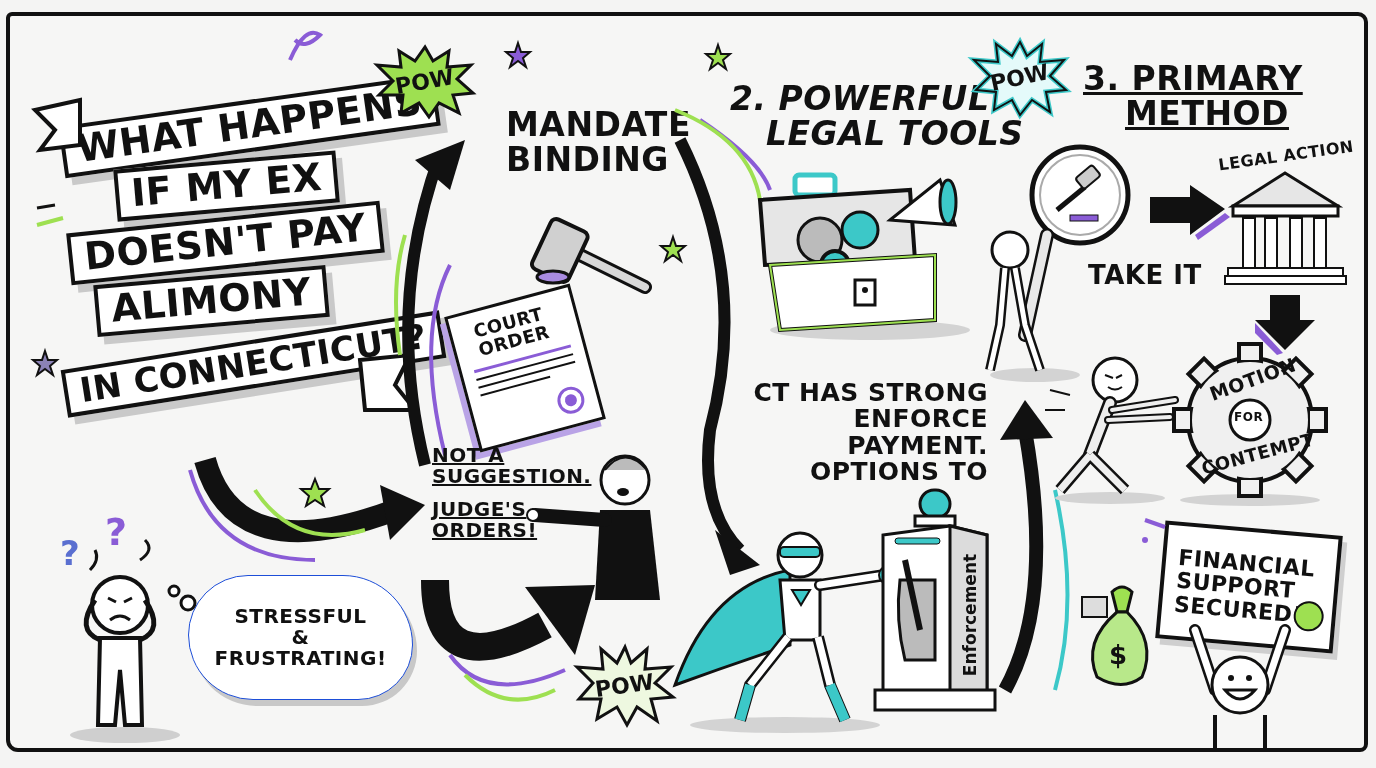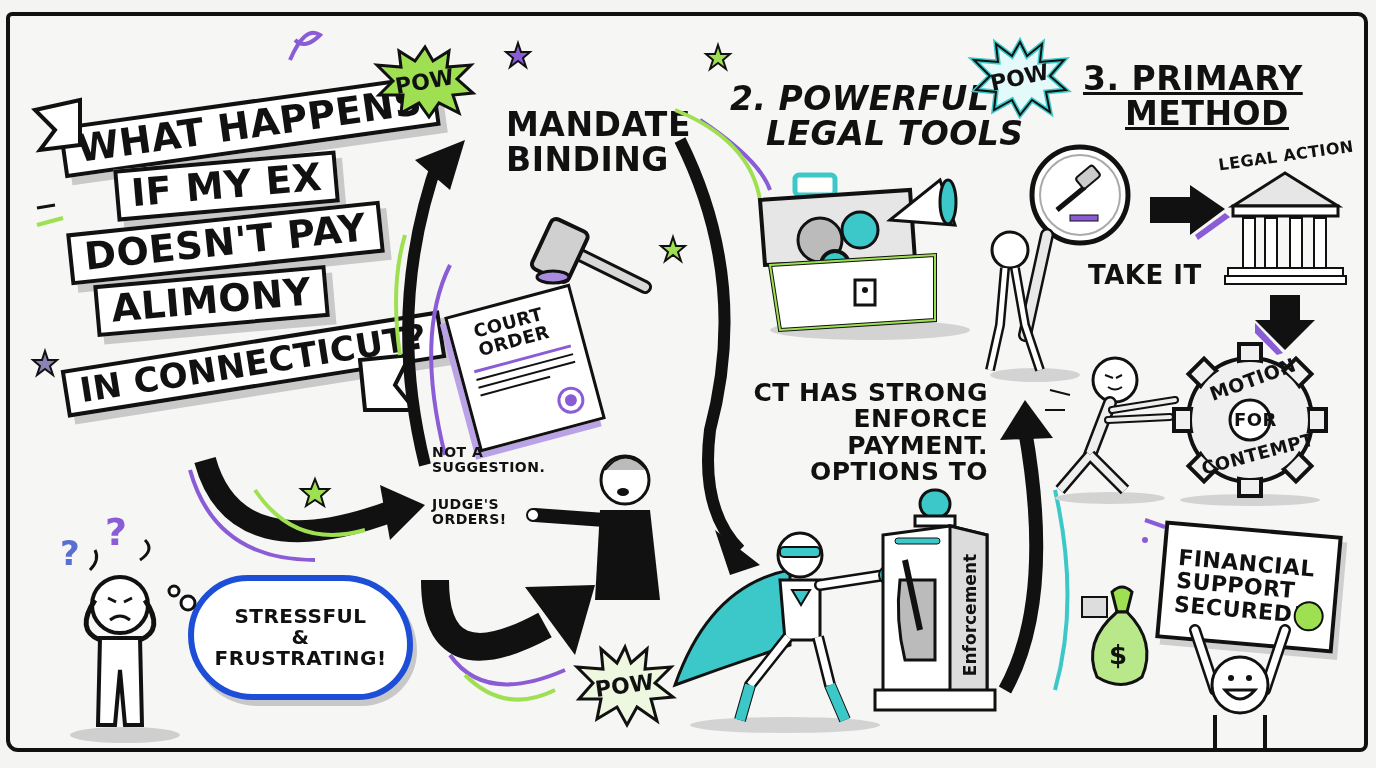--- a/index.html
+++ b/index.html
@@ -12,21 +12,21 @@
 
   
   .banner { position: absolute; background: #fff; border: 4px solid #111; box-shadow: 6px 8px 0 #c9c9c9; padding: 2px 12px; font-size: 38px; white-space: nowrap; }
   .b1 { left: 60px; top: 100px; transform: rotate(-8deg); }
   .b2 { left: 115px; top: 160px; transform: rotate(-5deg); }
   .b3 { left: 68px; top: 217px; transform: rotate(-6deg); }
   .b4 { left: 95px; top: 275px; transform: rotate(-5deg); }
   .b5 { left: 62px; top: 340px; transform: rotate(-9deg); font-size: 34px; }
 
   .step-title { font-size: 33px; }
-  .cloud { position: absolute; left: 188px; top: 575px; width: 225px; height: 125px; background: #fff; border: 6px solid #1d4ed8; border-radius: 60px 70px 55px 65px; box-shadow: 4px 6px 0 #c8c8c8; display: flex; flex-direction: column; align-items: center; justify-content: center; font-size: 20px; text-align: center; }
+  .cloud { position: absolute; left: 188px; top: 575px; width: 225px; height: 125px; background: #fff; border: 1px solid #1d4ed8; border-radius: 60px 70px 55px 65px; box-shadow: 4px 6px 0 #c8c8c8; display: flex; flex-direction: column; align-items: center; justify-content: center; font-size: 20px; text-align: center; }
   .pow { position: absolute; display: flex; align-items: center; justify-content: center; font-size: 22px; font-weight: bold; }
   .pow span { position: relative; z-index: 2; }
   .sign { position: absolute; left: 1160px; top: 528px; width: 178px; height: 118px; background: #fff; border: 4px solid #111; transform: rotate(5deg); box-shadow: 5px 6px 0 #cfcfcf; display: flex; flex-direction: column; justify-content: center; padding-left: 12px; font-size: 22px; }
   .smiley { position: absolute; right: 8px; bottom: 16px; width: 30px; height: 30px; background: #9ee051; border: 2px solid #111; border-radius: 50%; }
   .machine-label { position: absolute; left: 950px; top: 540px; width: 40px; height: 150px; display: flex; align-items: center; justify-content: center; }
   .machine-label span { transform: rotate(-90deg); font-size: 17px; font-weight: bold; white-space: nowrap; }
   .gear-label { position: absolute; font-weight: bold; font-size: 16px; }
   .underline { border-bottom: 3px solid #111; }
 </style>
 </head>
@@ -121,24 +121,24 @@
   <div style="margin:8px 12px 0 12px;border-top:3px solid #8a5cd6"></div>
   <div style="margin:6px 12px 0 12px;border-top:2px solid #111"></div>
   <div style="margin:6px 12px 0 12px;border-top:2px solid #111"></div>
   <div style="margin:6px 40px 0 12px;border-top:2px solid #111"></div>
   <svg style="right:12px;bottom:10px" width="28" height="28">
     <circle cx="14" cy="14" r="12" fill="#fff" stroke="#8a5cd6" stroke-width="3"></circle>
     <circle cx="14" cy="14" r="6" fill="#8a5cd6"></circle>
   </svg>
 </div>
 
-<div class="abs hand" style="left:432px;top:445px;font-size:14px;">
+<div class="abs hand" style="left:432px;top:445px;font-size:20px;text-decoration:underline;">
   <div>Not a</div>
   <div>suggestion.</div>
-  <div style="margin-top:23px">Judge's</div>
+  <div style="margin-top:12px">Judge's</div>
   <div>orders!</div>
 </div>
 
 <svg style="left:525px;top:440px" width="150" height="170">
   <circle cx="100" cy="40" r="24" fill="#fff" stroke="#111" stroke-width="3"></circle>
   <path d="M80 30 q20 -25 42 0" fill="#bbb" stroke="#111" stroke-width="2"></path>
   <ellipse cx="98" cy="52" rx="6" ry="4" fill="#111"></ellipse>
   <path d="M75 70 L125 70 L135 160 L70 160 Z" fill="#111"></path>
   <path d="M80 80 L10 75" stroke="#111" stroke-width="14" stroke-linecap="round"></path>
   <circle cx="8" cy="75" r="6" fill="#fff" stroke="#111" stroke-width="2"></circle>
@@ -308,21 +308,21 @@
       <rect x="-11" y="-76" width="22" height="18" transform="rotate(45)"></rect>
       <rect x="-11" y="-76" width="22" height="18" transform="rotate(135)"></rect>
       <rect x="-11" y="-76" width="22" height="18" transform="rotate(225)"></rect>
       <rect x="-11" y="-76" width="22" height="18" transform="rotate(315)"></rect>
     </g>
     <circle r="58" fill="#f0f0f0"></circle>
     <circle r="20" fill="#fff" stroke="#111" stroke-width="3"></circle>
   </g>
 </svg>
 <div class="gear-label hand" style="left:1208px;top:370px;font-size:19px;transform:rotate(-20deg);">Motion</div>
-<div class="gear-label hand" style="left:1234px;top:411px;font-size:18px;">for</div>
+<div class="gear-label hand" style="left:1234px;top:411px;font-size:12px;">for</div>
 <div class="gear-label hand" style="left:1200px;top:445px;font-size:18px;transform:rotate(-15deg);">Contempt</div>
 
 <svg style="left:1082px;top:582px" width="70" height="110">
   <rect x="0" y="15" width="25" height="20" fill="#ddd" stroke="#111" stroke-width="2"></rect>
   <path d="M30 10 q10 -10 20 0 L45 30 L35 30 Z" fill="#9ee051" stroke="#111" stroke-width="3"></path>
   <path d="M35 30 Q0 60 15 95 Q40 110 60 95 Q75 60 45 30 Z" fill="#b8e88a" stroke="#111" stroke-width="3"></path>
   <text x="27" y="82" font-size="26" font-weight="bold" fill="#111" font-family="DejaVu Sans, sans-serif">$</text>
 </svg>
 
 <div class="sign hand">

